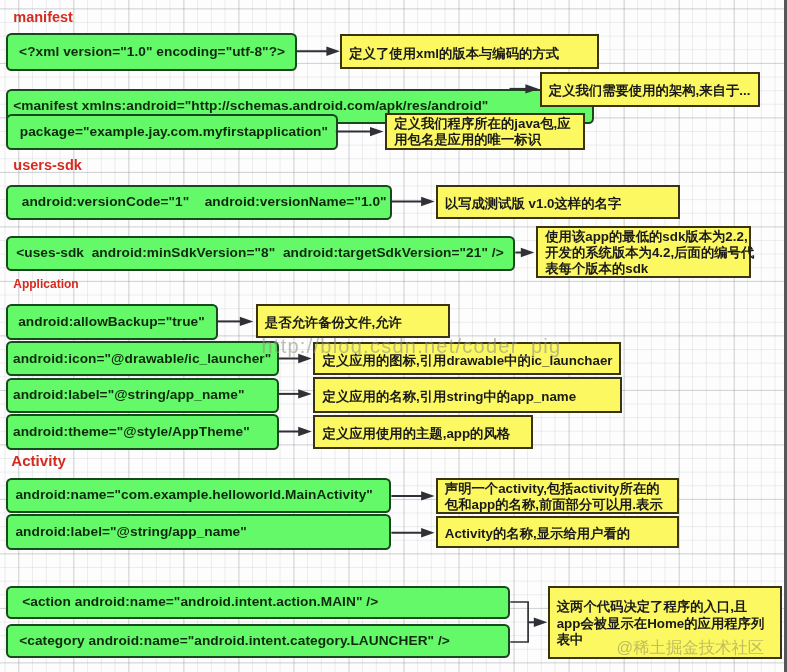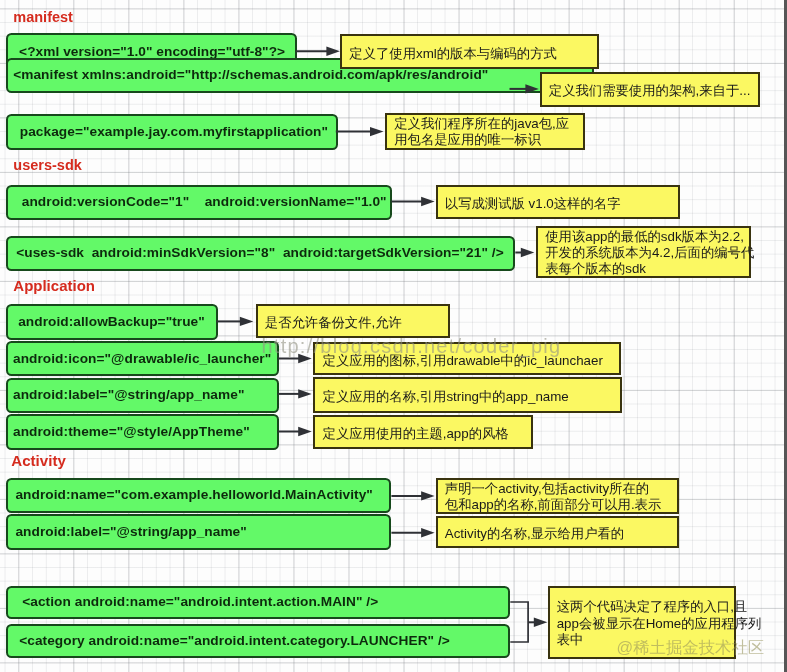--- a/index.html
+++ b/index.html
@@ -17,40 +17,40 @@
       background-size:55.05px 54.5px,55.05px 54.5px,13.7625px 13.625px,13.7625px 13.625px;
       background-position:18.3px 8.4px,18.3px 8.4px,18.3px 8.4px,18.3px 8.4px;
   }
   #scrollbar{position:absolute;right:0;top:0;width:3px;height:672px;background:#565656;}
   .sect{position:absolute;color:#d52b1e;font-weight:bold;white-space:nowrap;line-height:1.1;}
   .gbox{position:absolute;background:#63f968;border:2px solid #17491c;border-radius:5.5px;box-sizing:border-box;}
   .gbox span{position:absolute;top:50%;transform:translateY(-50%);
       font-weight:bold;font-size:13.68px;color:#0d2a0d;white-space:pre;line-height:1;letter-spacing:0.06px;}
   .ybox{position:absolute;background:#fbf862;border:2px solid #39330f;box-sizing:border-box;}
   .ybox>span{position:absolute;left:7.2px;top:50%;transform:translateY(calc(-50% + 1.7px));
-      font-weight:normal;font-size:13.35px;color:#1a1a1a;white-space:pre;line-height:16.2px;}
+      font-weight:bold;font-size:13.35px;color:#1a1a1a;white-space:pre;line-height:16.2px;}
   .wm1{position:absolute;left:261.5px;top:336.3px;font-family:Liberation Sans, sans-serif;font-size:20px;
       letter-spacing:1.25px;color:rgba(146,146,132,0.60);white-space:nowrap;line-height:20px;}
   .wm2{position:absolute;left:616.5px;top:637.5px;font-size:16.4px;letter-spacing:0px;
       color:rgba(150,146,92,0.58);white-space:nowrap;line-height:19px;}
   svg.wires{position:absolute;left:0;top:0;width:784px;height:672px;overflow:visible;}
 </style>
 </head>
 <body>
 
 <div id="canvas">
 <div class="sect" style="left:13.3px;top:10.3px;font-size:14.5px">manifest</div>
 <div class="sect" style="left:13.3px;top:158.0px;font-size:14.5px">users-sdk</div>
-<div class="sect" style="left:13.3px;top:278.3px;font-size:15px">Application</div>
+<div class="sect" style="left:13.3px;top:278.3px;font-size:12px">Application</div>
 <div class="sect" style="left:11.3px;top:452.8px;font-size:15.1px">Activity</div>
 <div class="sect" style="left:9.3px;top:527px;font-size:14px">Intent-filter(意图过滤器)</div>
 <div class="gbox" style="left:6.3px;top:33.0px;width:290.5px;height:37.9px">
       <span style="left:10.8px">&lt;?xml version="1.0" encoding="utf-8"?&gt;</span>
     </div>
-<div class="gbox" style="left:6.3px;top:58px;width:588px;height:34.5px">
+<div class="gbox" style="left:6.3px;top:89px;width:588px;height:34.5px">
       <span style="left:4.9px">&lt;manifest xmlns:android="http://schemas.android.com/apk/res/android"</span>
     </div>
 <div class="gbox" style="left:6.3px;top:113.6px;width:331.4px;height:36.6px">
       <span style="left:11.5px">package="example.jay.com.myfirstapplication"</span>
     </div>
 <div class="gbox" style="left:6.3px;top:184.8px;width:386.0px;height:35.1px">
       <span style="left:13.5px">android:versionCode="1"    android:versionName="1.0"</span>
     </div>
 <div class="gbox" style="left:6.3px;top:235.8px;width:508.4px;height:34.8px">
       <span style="left:7.9px">&lt;uses-sdk  android:minSdkVersion="8"  android:targetSdkVersion="21" /&gt;</span>
@@ -105,21 +105,21 @@
     </div>
 <div class="ybox" style="left:313.4px;top:377.1px;width:308.6px;height:36.1px">
       <span><div>定义应用的名称,引用string中的app_name</div></span>
     </div>
 <div class="ybox" style="left:435.6px;top:477.9px;width:243.0px;height:36.3px">
       <span><div>声明一个activity,包括activity所在的</div><div>包和app的名称,前面部分可以用.表示</div></span>
     </div>
 <div class="ybox" style="left:435.6px;top:515.8px;width:243.0px;height:32.3px">
       <span><div>Activity的名称,显示给用户看的</div></span>
     </div>
-<div class="ybox" style="left:547.5px;top:586.3px;width:188px;height:72.3px">
+<div class="ybox" style="left:547.5px;top:586.3px;width:234px;height:72.3px">
       <span><div>这两个代码决定了程序的入口,且</div><div>app会被显示在Home的应用程序列</div><div>表中</div></span>
     </div>
 <svg class="wires" viewBox="0 0 784 672">
       <line x1="295.8" y1="51.3" x2="329.4" y2="51.3" stroke="#2f3136" stroke-width="2"></line>
       <polygon points="339.9,51.3 326.4,46.6 326.4,56.0" fill="#2f3136"></polygon>
       <line x1="509.5" y1="88.9" x2="528.4" y2="88.9" stroke="#2f3136" stroke-width="2"></line>
       <polygon points="538.9,88.9 525.4,84.2 525.4,93.6" fill="#2f3136"></polygon>
       <line x1="335.8" y1="131.6" x2="373.0" y2="131.6" stroke="#2f3136" stroke-width="2"></line>
       <polygon points="383.5,131.6 370.0,126.9 370.0,136.3" fill="#2f3136"></polygon>
       <line x1="391.3" y1="201.5" x2="424.1" y2="201.5" stroke="#2f3136" stroke-width="2"></line>

